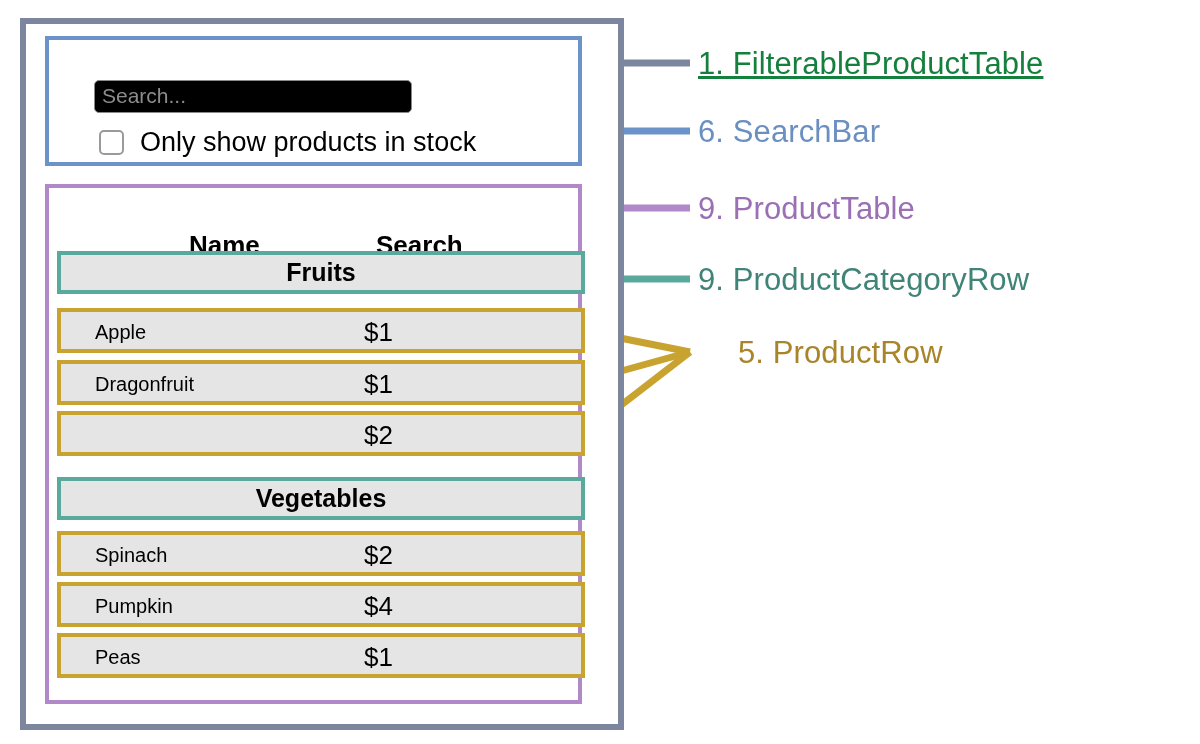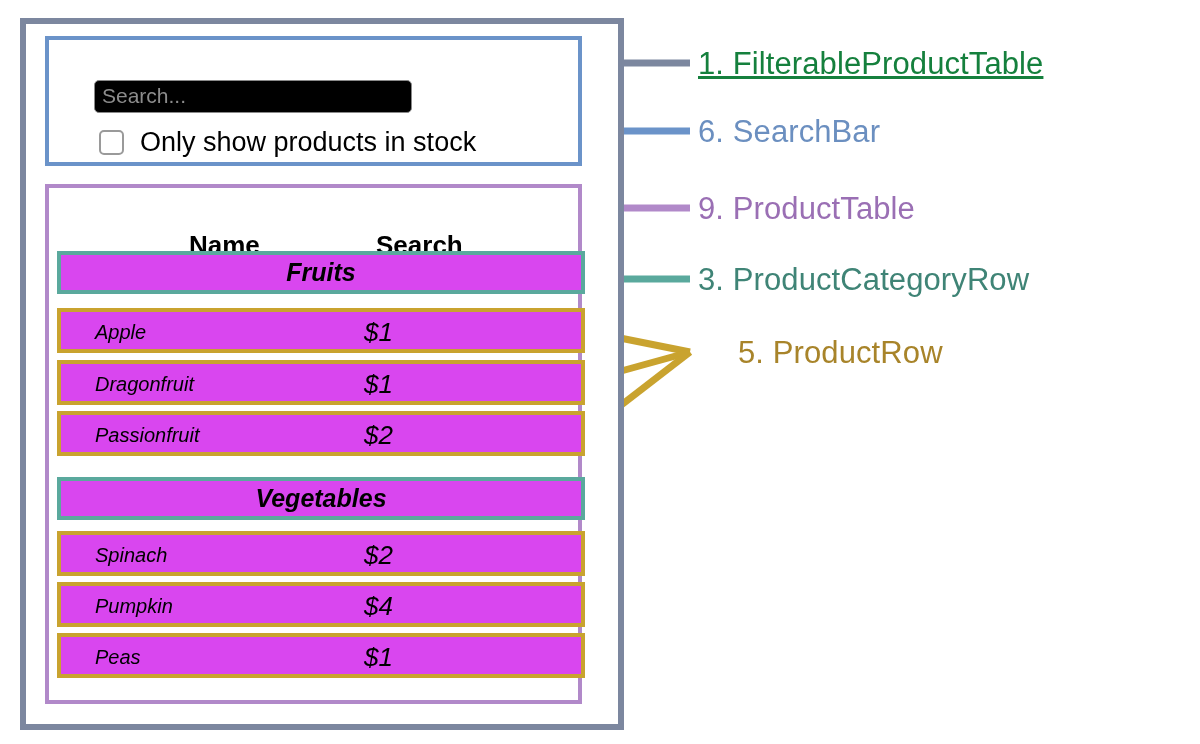--- a/index.html
+++ b/index.html
@@ -126,23 +126,22 @@
   }
   .th-name  { left: 140px; }
   .th-price { left: 327px; }
 
   
   .row {
     position: absolute;
     left: 57px;
     width: 528px;
     box-sizing: border-box;
-    background: #d946ef;
+    background: #e5e5e5;
     z-index: 5;
-    font-style: italic;
   }
   .row-category {
     height: 43px;
     border: 4px solid #5aa99d;
     display: flex;
     align-items: center;
     justify-content: center;
   }
   .row-category .cat-label {
     font-size: 25px;
@@ -243,21 +242,20 @@
     <span class="cell-name">Apple</span>
     <span class="cell-price">$1</span>
   </div>
 
   <div class="row row-product" style="top:360px">
     <span class="cell-name">Dragonfruit</span>
     <span class="cell-price">$1</span>
   </div>
 
   <div class="row row-product" style="top:411px">
-    <span class="cell-name oos">Passionfruit</span>
     <span class="cell-price">$2</span>
   </div>
 
   <div class="row row-category" style="top:477px">
     <span class="cat-label">Vegetables</span>
   </div>
 
   <div class="row row-product" style="top:531px">
     <span class="cell-name">Spinach</span>
     <span class="cell-price">$2</span>
@@ -269,16 +267,16 @@
   </div>
 
   <div class="row row-product" style="top:633px">
     <span class="cell-name">Peas</span>
     <span class="cell-price">$1</span>
   </div>
 
   <div class="legend-label" style="left:698px; top:48px;  color:#15803d;text-decoration:underline;">1. FilterableProductTable</div>
   <div class="legend-label" style="left:698px; top:116px; color:#6b8fc0;">6. SearchBar</div>
   <div class="legend-label" style="left:698px; top:193px; color:#9a6fb4;">9. ProductTable</div>
-  <div class="legend-label" style="left:698px; top:264px; color:#3f8476;">3. ProductCategoryRow</div>
+  <div class="legend-label" style="left:698px; top:264px; color:#3f8476;">9. ProductCategoryRow</div>
   <div class="legend-label" style="left:698px; top:337px; color:#a8842a;margin-left:40px;">5. ProductRow</div>
 
 </div>
 
 </body></html>

